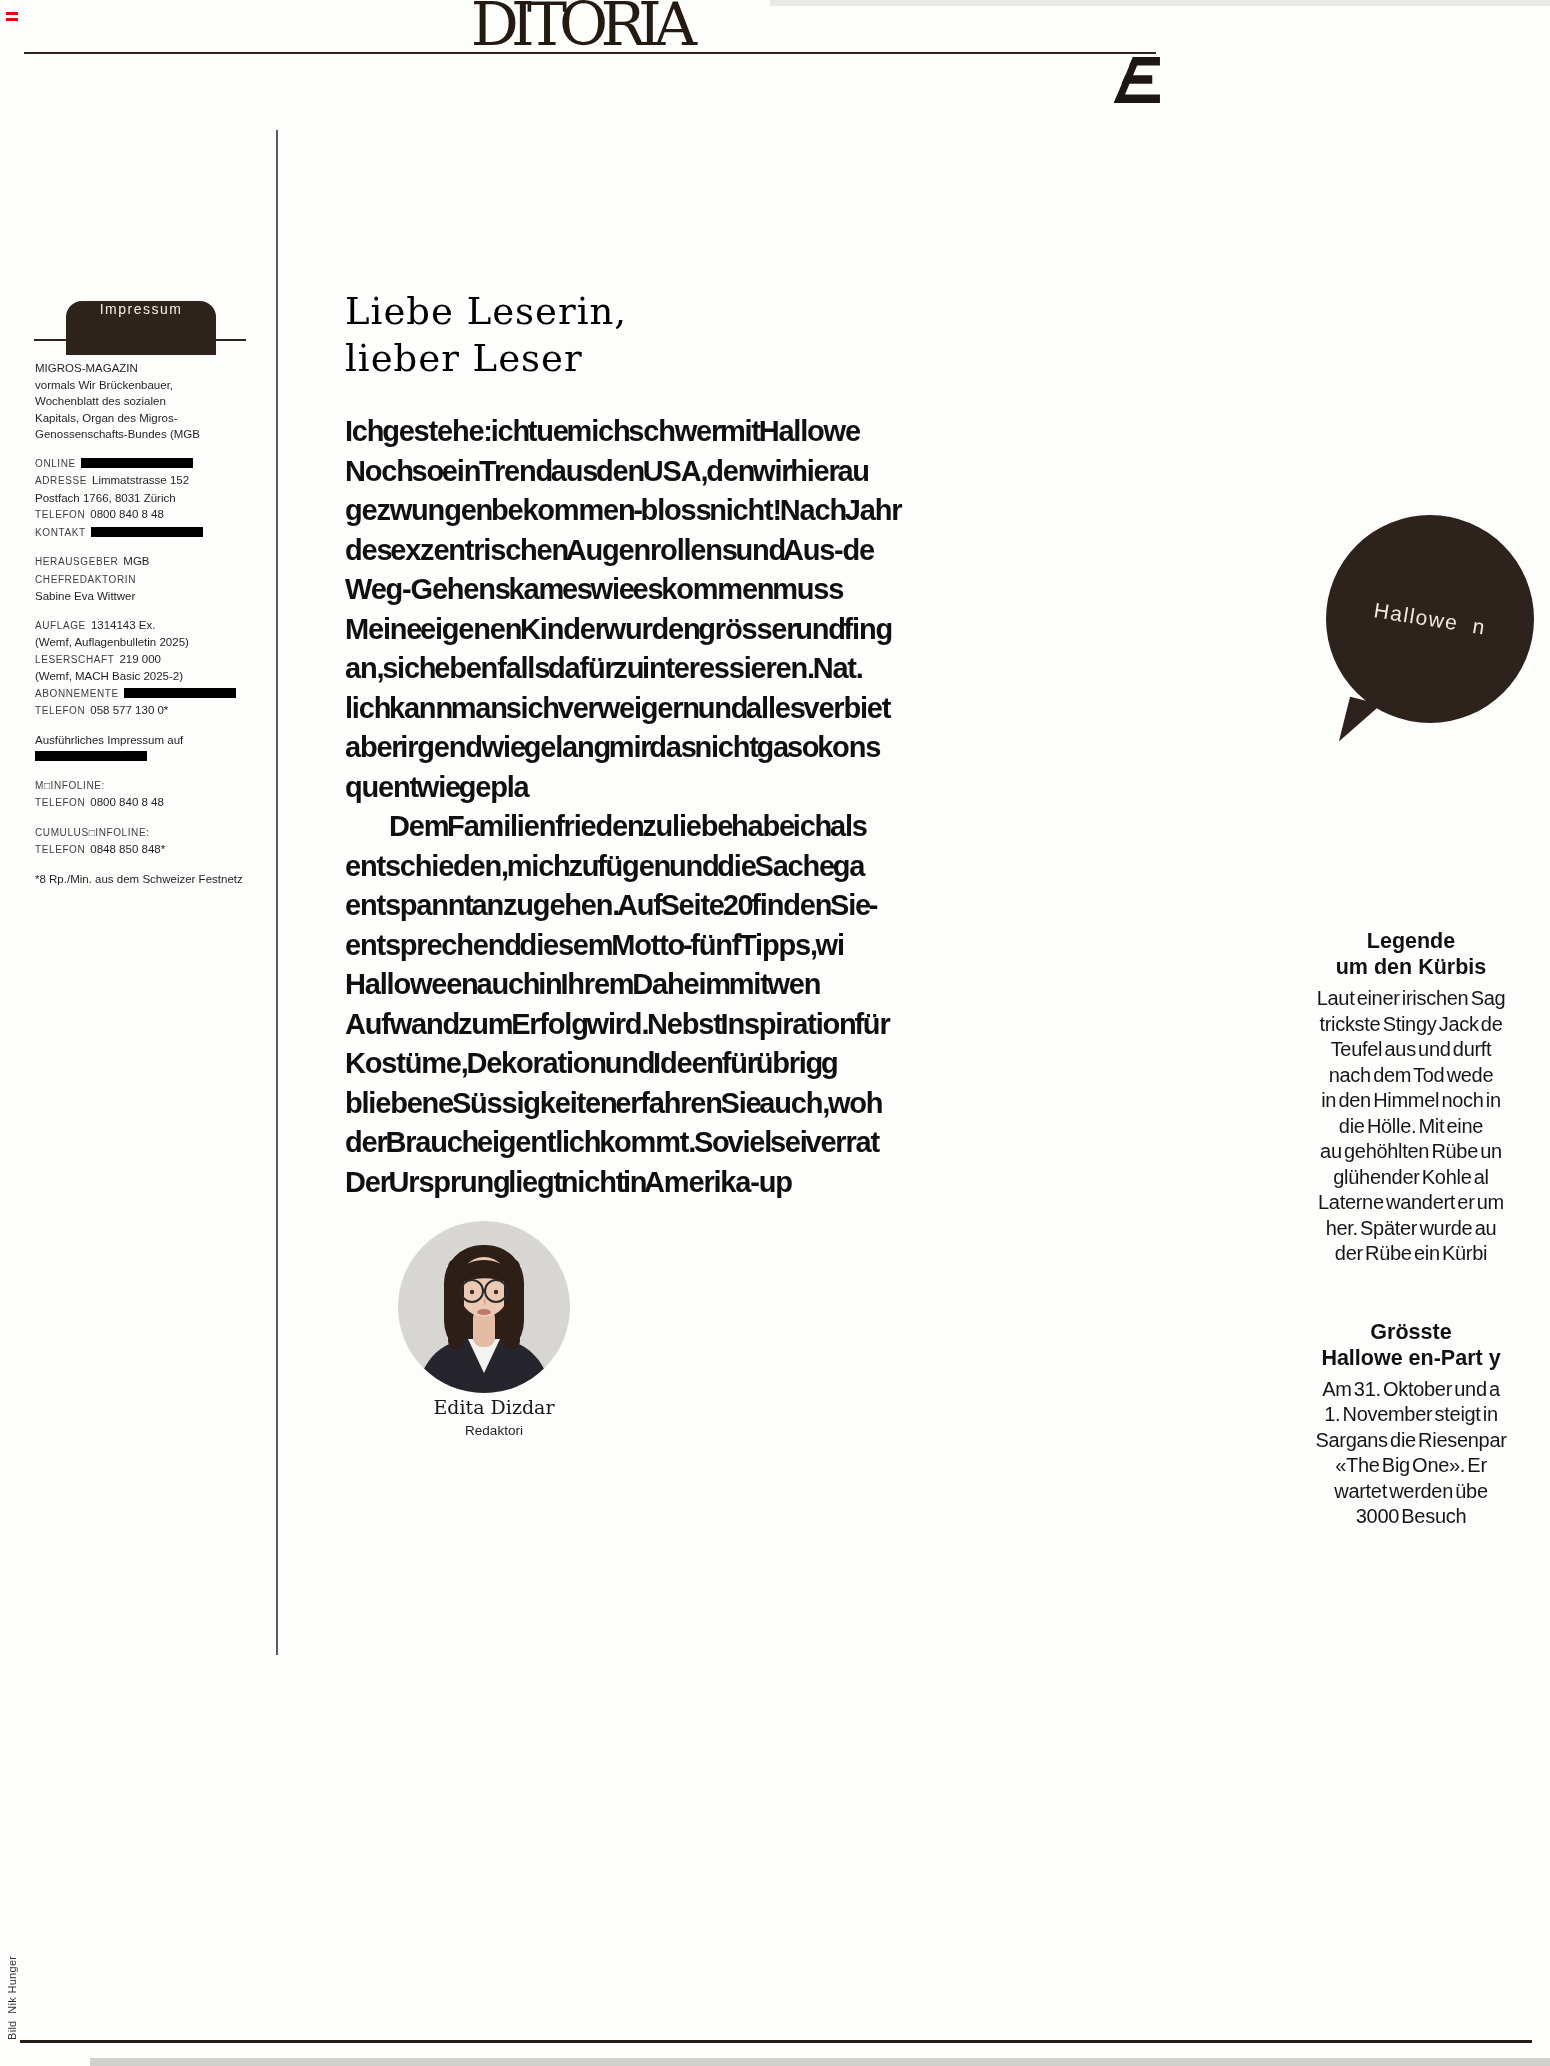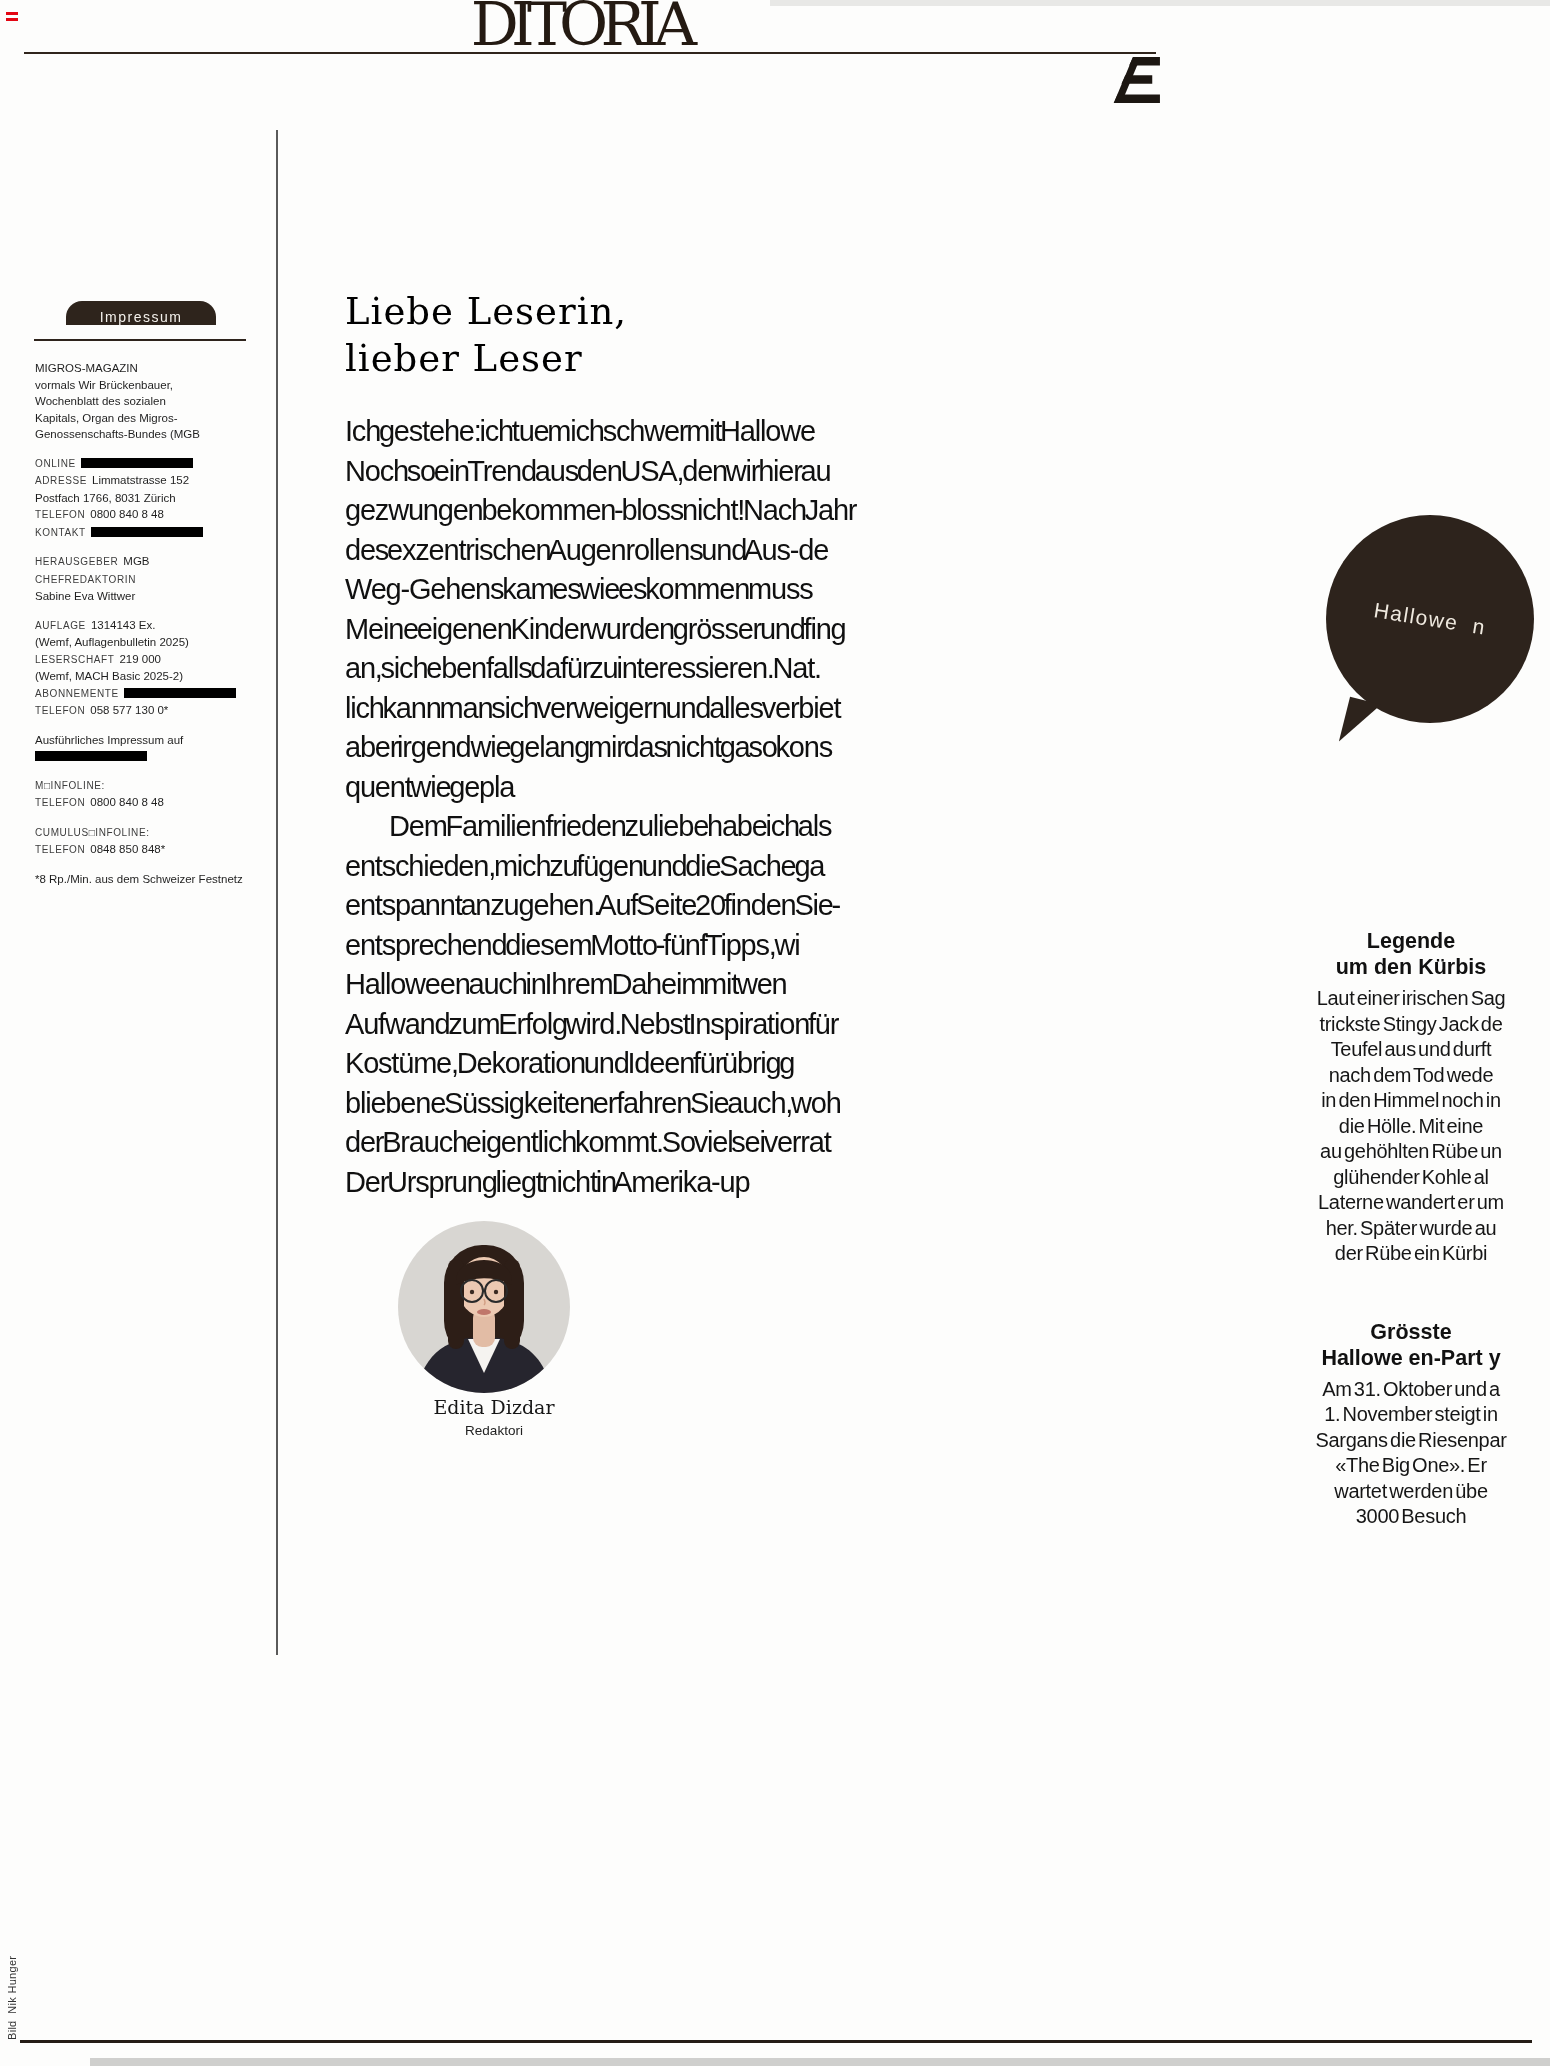--- a/index.html
+++ b/index.html
@@ -13,22 +13,22 @@
   .masthead{
     position:absolute;top:-6px;left:0;width:1160px;margin:0;text-align:center;
     font-family:"DejaVu Serif",serif;font-weight:normal;font-size:60px;line-height:60px;
     letter-spacing:-0.13em;color:#241a12;
   }
   .top-rule{position:absolute;top:52px;left:24px;width:1132px;height:2px;background:#30251c;}
   .top-edge{position:absolute;top:0;left:770px;width:780px;height:6px;background:#e8e8e6;}
   .logo{position:absolute;top:55px;left:1104px;width:58px;height:50px;}
   
   .imp-tab{
-    position:absolute;left:66px;top:301px;width:150px;height:24px;background:#2e241c;
-    border-radius:16px 16px 0 0;display:flex;align-items:flex-end;justify-content:center;
+    position:absolute;left:66px;top:301px;width:150px;height:54px;background:#2e241c;
+    border-radius:16px 16px 0 0;display:flex;align-items:flex-start;justify-content:center;
   }
   .imp-tab span{color:#f4f1ec;font-size:14px;letter-spacing:1.5px;}
   .imp-rule{position:absolute;left:34px;top:339px;width:212px;height:2px;background:#2e241c;}
   .impressum{position:absolute;left:35px;top:360px;width:215px;}
   .imp-line{min-height:16.5px;line-height:16.5px;font-size:11.5px;color:#1f1f1f;}
   .imp-line[data-gap="true"]{min-height:12px;}
   .imp-label{font-size:10px;letter-spacing:0.6px;color:#3c3c3c;margin-right:5px;}
   .imp-label:empty{display:none;}
   .imp-text:empty{display:none;}
   .imp-redact{display:none;width:112px;height:10px;background:#000;vertical-align:-1px;}
@@ -37,21 +37,21 @@
   .divider{position:absolute;left:276px;top:130px;width:2px;height:1525px;background:#5a5a5a;}
   
   .main-heading{
     position:absolute;left:345px;top:288px;margin:0;width:620px;
     font-family:"DejaVu Serif",serif;font-weight:normal;font-size:37px;line-height:47px;
     color:#000000;white-space:pre-line;letter-spacing:1px;
   }
   .body-copy{position:absolute;left:345px;top:412px;width:600px;}
   .para{
     margin:0;font-size:29px;line-height:39.5px;color:#101010;
-    letter-spacing:-1.2px;word-spacing:-8px;white-space:pre-line;
+    letter-spacing:-1.2px;word-spacing:-8px;white-space:pre-line;font-weight:bold;
   }
   .para.indent{text-indent:44px;}
   
   .portrait{
     position:absolute;left:398px;top:1221px;width:172px;height:172px;border-radius:50%;
     overflow:hidden;background:#d8d6d2;
   }
   .caption{position:absolute;left:384px;top:1396px;width:220px;text-align:center;}
   .caption .name{font-family:"DejaVu Serif",serif;font-size:19px;color:#161616;}
   .caption .role{font-size:13.5px;color:#222;margin-top:5px;}

